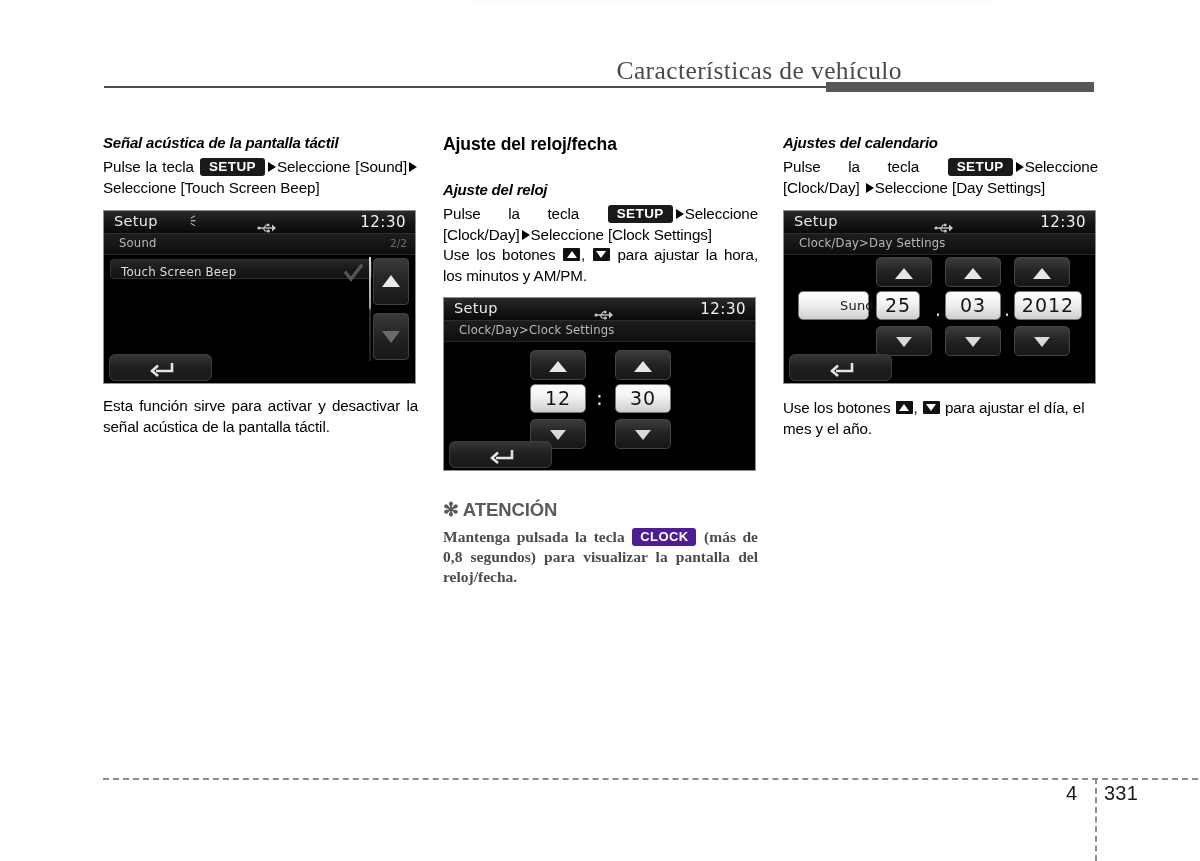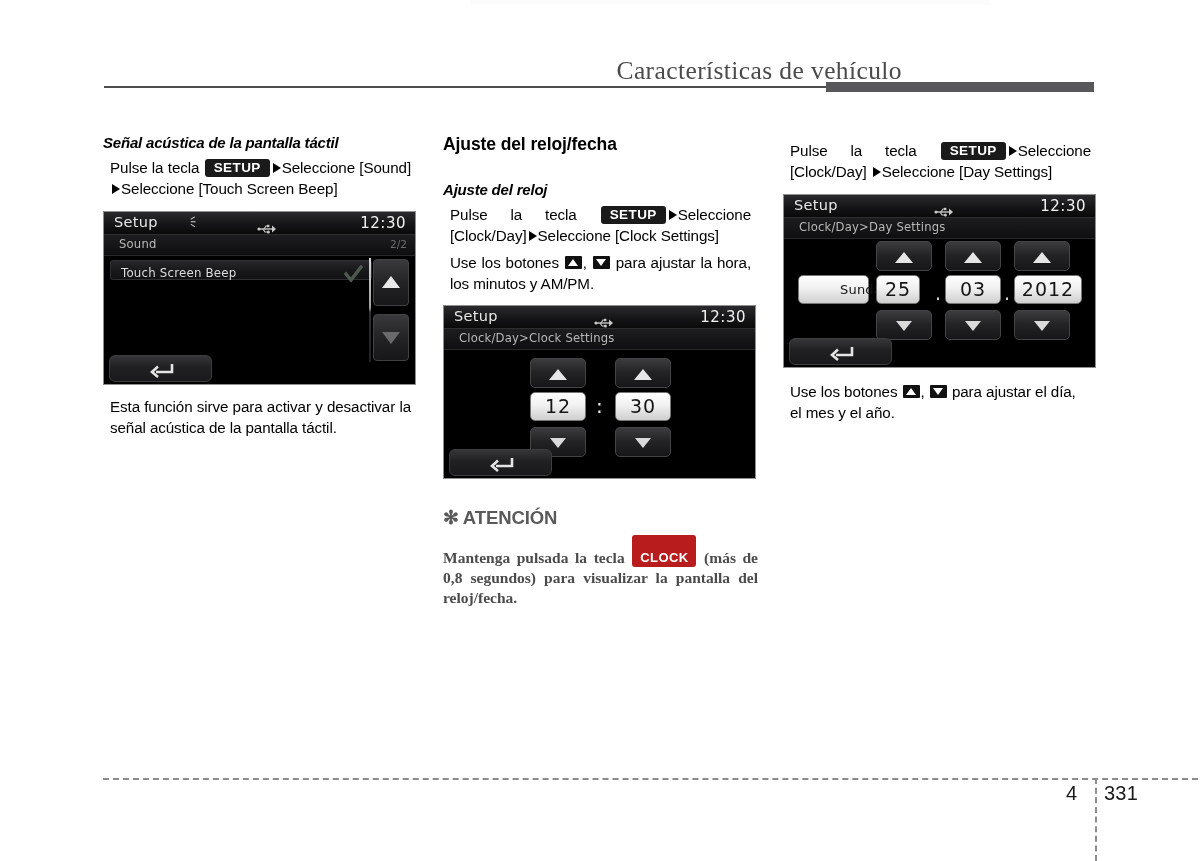--- a/index.html
+++ b/index.html
@@ -77,21 +77,21 @@
   h3.sub-title {
     font-size: 15px;
     font-weight: bold;
     font-style: italic;
     margin: 0 0 6px 0;
     letter-spacing: -0.2px;
   }
   p.body-text {
     font-size: 15.2px;
     line-height: 20.6px;
-    margin: 7px;
+    margin: 0;
     text-align: justify;
     letter-spacing: -0.1px;
   }
   p.body-text.no-justify { text-align: left; }
 
   
   .keytag {
     display: inline-block;
     background: #1a1a1a;
     color: #fff;
@@ -353,24 +353,24 @@
     font-family: "Liberation Serif", serif;
     font-size: 15.5px;
     font-weight: bold;
     line-height: 20px;
     color: #4b4b4b;
     margin: 0;
     text-align: justify;
   }
   .attention-body .keytag {
     font-family: "Liberation Sans", sans-serif;
-    background: #b91c1c;
+    background: #4c1d95;
     color: #fff;
     font-size: 13px;
-    padding: 15px 8px 2px 8px;
+    padding: 1px 8px 2px 8px;
   }
 
   
   #footer-rule {
     position: absolute;
     left: 103px;
     top: 778px;
     width: 1095px;
     height: 0;
     border-top: 2px dashed #8c8c8c;
@@ -544,20 +544,21 @@
     <p class="attention-body">
       <span>Mantenga pulsada la tecla</span>
       <span class="keytag">CLOCK</span>
       <span>(más de 0,8 segundos) para visualizar la pantalla del reloj/fecha.</span>
     </p>
   </div>
 </div>
 
 <div class="col" id="col-3">
 
+  <h3 class="sub-title">Ajustes del calendario</h3>
 
   <p class="body-text">
     <span>Pulse la tecla</span>
     <span class="keytag">SETUP</span><span class="arrow-right"></span><span>Seleccione [Clock/Day]</span> <span class="arrow-right"></span><span>Seleccione [Day Settings]</span>
   </p>
 
   <div class="device" style="margin-top:12px;">
     <div class="dev-statusbar">
       <span class="dev-status-title">Setup</span>
       <span class="dev-icon-usb" style="left:150px;">

